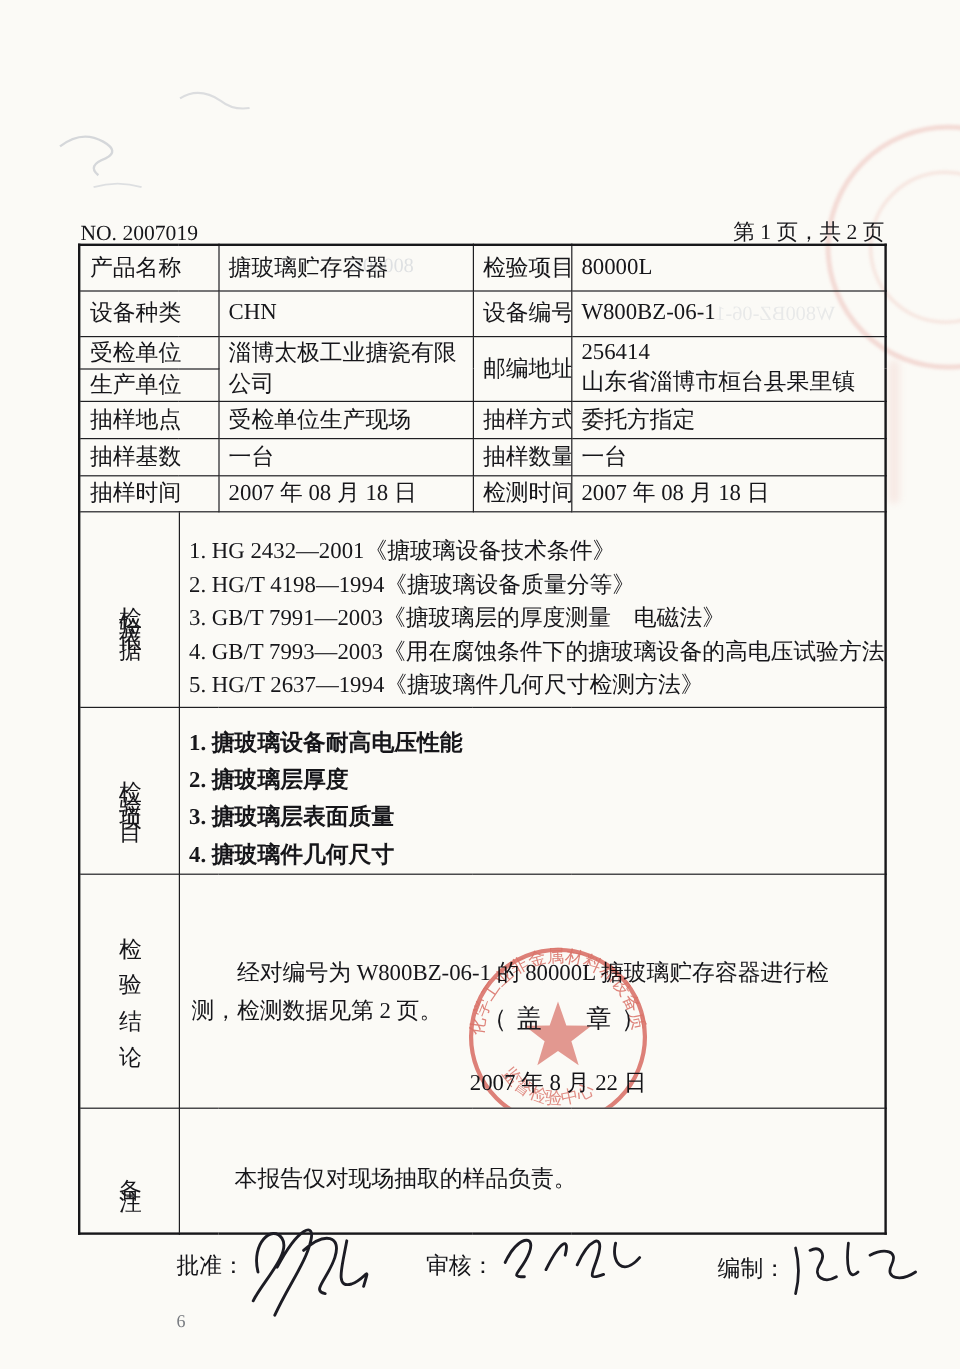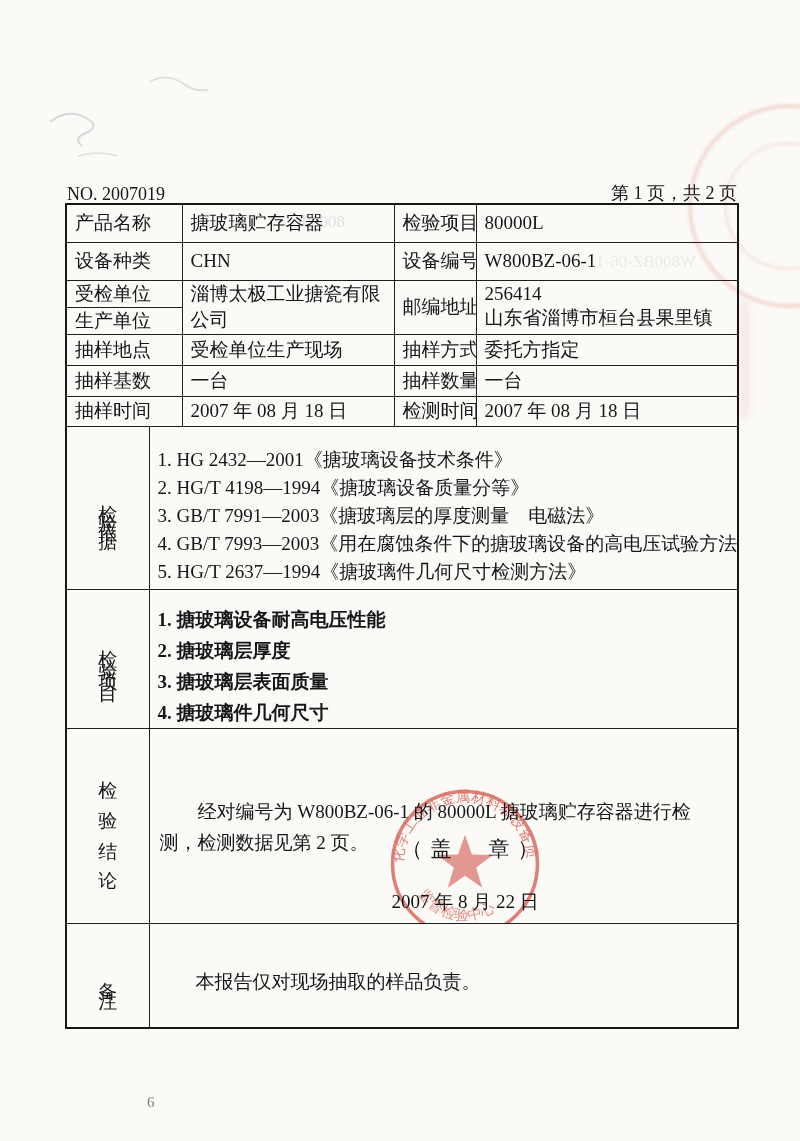--- a/index.html
+++ b/index.html
@@ -204,14 +204,28 @@
       <td>
         <div class="vlabel ls-remark">备注</div>
       </td>
       <td class="sec-content" colspan="4">
         <div style="text-indent:2em;padding-top:14px;">本报告仅对现场抽取的样品负责。</div>
       </td>
     </tr>
   </tbody>
     </table>
 
+  <div class="footer">
+    <span class="sig-label" style="left:80px;top:30px;">批准：</span>
+    <svg class="sig" style="left:134px;top:0px;" width="130" height="95">
+      <path d="M14,48 C8,24 26,8 34,20 C42,32 18,56 10,72 M30,44 C48,10 62,6 58,22 C54,40 40,58 28,84 M52,30 C70,14 84,18 78,36 C72,54 58,64 70,66 M88,22 C84,44 78,62 92,58 C104,54 108,40 102,60" fill="none" stroke="#1c1c24" stroke-width="2.4" stroke-linecap="round"></path>
+    </svg>
+    <span class="sig-label" style="left:288px;top:30px;">审核：</span>
+    <svg class="sig" style="left:344px;top:6px;" width="140" height="70">
+      <path d="M10,34 C20,12 36,10 30,26 C24,42 12,46 26,46 M44,40 C56,16 64,12 60,28 M70,36 C80,14 92,10 88,26 C84,42 76,50 92,44 M102,18 C98,34 108,46 122,30" fill="none" stroke="#1c1c24" stroke-width="2.4" stroke-linecap="round"></path>
+    </svg>
+    <span class="sig-label" style="left:531px;top:32px;">编制：</span>
+    <svg class="sig" style="left:586px;top:8px;" width="130" height="70">
+      <path d="M10,20 C14,36 12,50 10,58 M22,22 C30,18 36,24 30,34 C24,44 34,50 44,44 M54,16 C52,34 54,48 62,40 M72,26 C84,20 96,22 90,34 C84,46 98,48 110,40" fill="none" stroke="#1c1c24" stroke-width="2.3" stroke-linecap="round"></path>
+    </svg>
+  </div>
 
 </div>
 
 </body></html>

